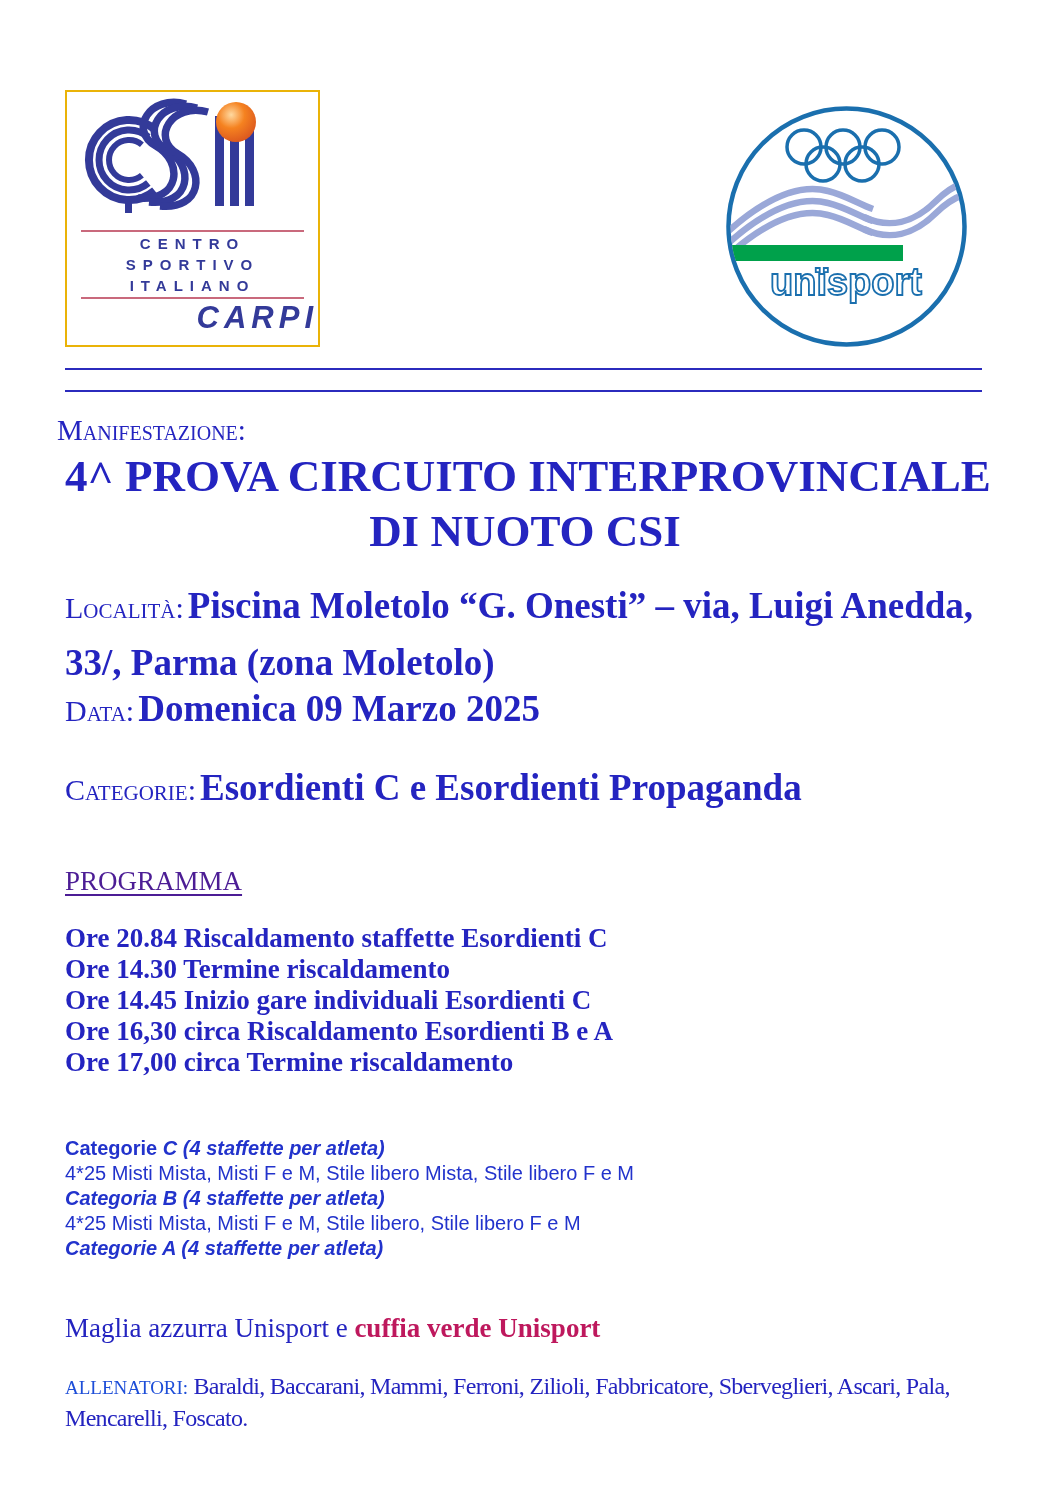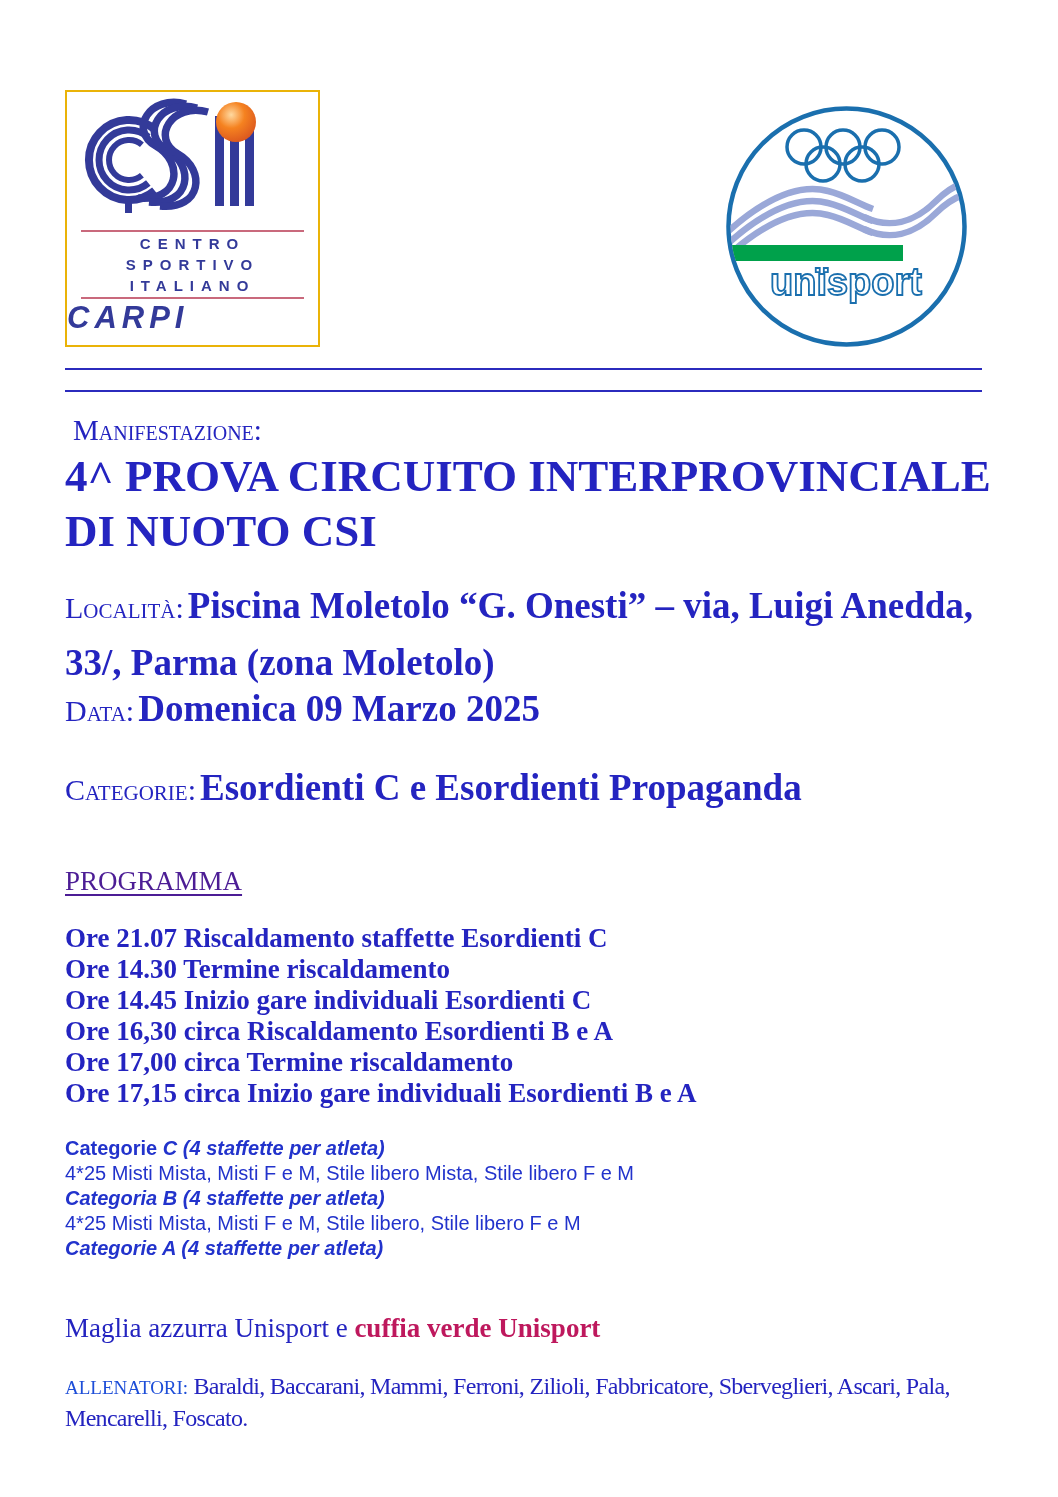--- a/index.html
+++ b/index.html
@@ -16,38 +16,38 @@
   .csi-mark { position:absolute; left:10px; top:6px; width:234px; height:130px; }
   .csi-rule { position:absolute; left:14px; right:14px; height:2px; background:#c9697c; }
   .csi-rule-top { top:138px; }
   .csi-rule-bottom { top:205px; }
   .csi-org {
     position:absolute; left:0; right:0; top:141px; text-align:center;
     font-family:"Liberation Sans", sans-serif; font-weight:bold;
     font-size:15px; line-height:21px; letter-spacing:7px; color:#333a99;
   }
   .csi-city {
-    position:absolute; left:0; right:0; top:208px; text-align:left;
+    position:absolute; left:0; right:0; top:208px; text-align:right;
     font-family:"Liberation Sans", sans-serif; font-weight:bold; font-style:italic;
     font-size:31px; letter-spacing:5px; color:#333a99;
   }
 
   
   .uni-box { position:absolute; left:723px; top:103px; width:247px; height:247px; }
 
   
   .rule { position:absolute; left:65px; width:917px; height:2px; background:#2b2bbd; }
   .rule-1 { top:368px; }
   .rule-2 { top:390px; }
   .manifestazione-label {
-    position:absolute; left:73px; top:414px;
+    position:absolute; left:57px; top:414px;
     font-variant:small-caps; font-size:29px; color:#2424c0;
   }
   .title {
-    position:absolute; left:65px; top:449px; width:920px; text-align:left;
+    position:absolute; left:65px; top:449px; width:920px; text-align:center;
     font-weight:bold; font-size:45px; line-height:55px; color:#2424c0; white-space:nowrap;
   }
   .para { position:absolute; left:65px; width:930px; color:#2424c0; line-height:50px; }
   .para .label { font-variant:small-caps; font-size:30px; }
   .para .value { font-weight:bold; font-size:37px; }
   .localita  { top:581px; }
   .data-row  { top:684px; }
   .categorie { top:763px; }
 
   .prog-head {
@@ -167,26 +167,25 @@
     <span class="value">Domenica 09 Marzo 2025</span>
   </div>
 
   <div class="para categorie">
     <span class="label">Categorie:</span>
     <span class="value">Esordienti C e Esordienti Propaganda</span>
   </div>
 
   <div class="prog-head">PROGRAMMA</div>
   <div class="prog-list">
-    <div>Ore 21.07 Riscaldamento staffette Esordienti C</div>
+    <div>Ore 20.84 Riscaldamento staffette Esordienti C</div>
     <div>Ore 14.30 Termine riscaldamento</div>
     <div>Ore 14.45 Inizio gare individuali Esordienti C</div>
     <div>Ore 16,30 circa Riscaldamento Esordienti B e A</div>
     <div>Ore 17,00 circa Termine riscaldamento</div>
-    <div>Ore 17,15 circa Inizio gare individuali Esordienti B e A</div>
   </div>
 
   <div class="staffette">
     <div class="st-head"><span>Categorie </span><span class="it">C (4 staffette per atleta)</span></div>
     <div>4*25 Misti Mista, Misti F e M, Stile libero Mista, Stile libero F e M</div>
     <div class="st-head it">Categoria B (4 staffette per atleta)</div>
     <div>4*25 Misti Mista, Misti F e M, Stile libero, Stile libero F e M</div>
     <div class="st-head it">Categorie A (4 staffette per atleta)</div>
   </div>
 

